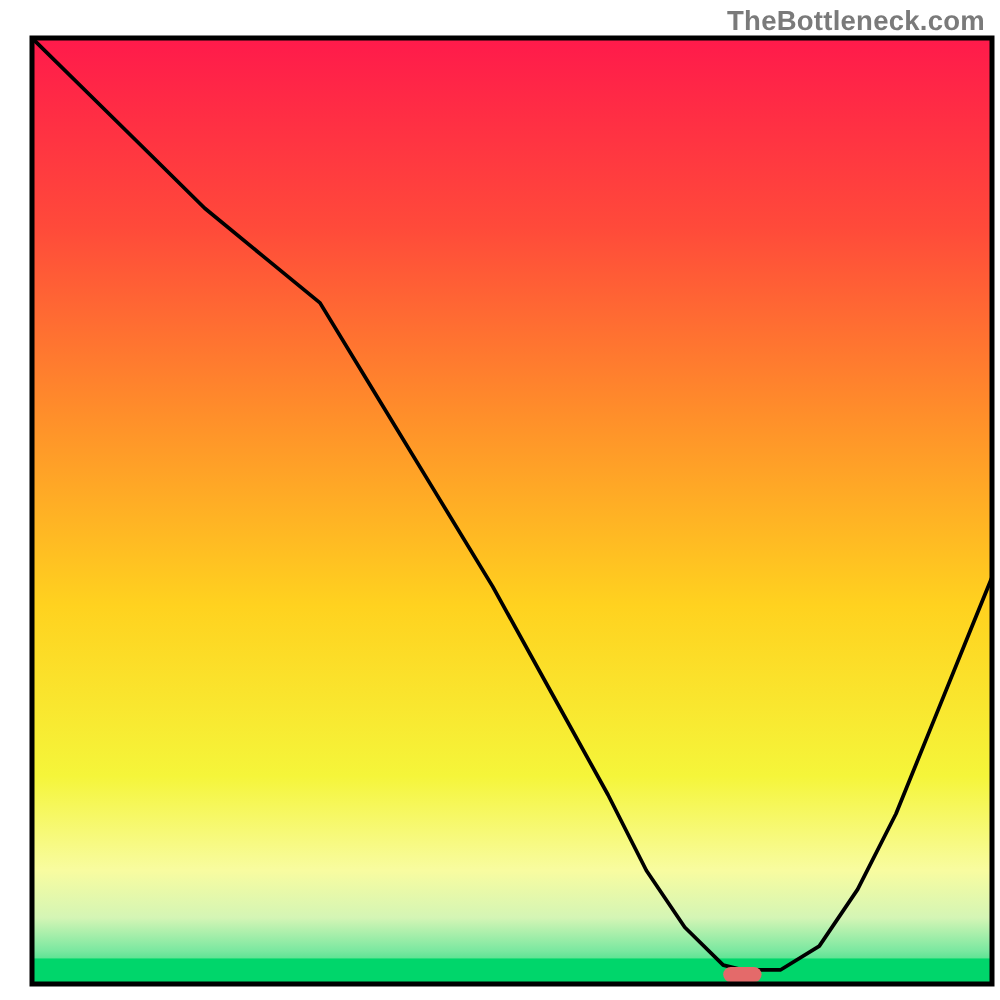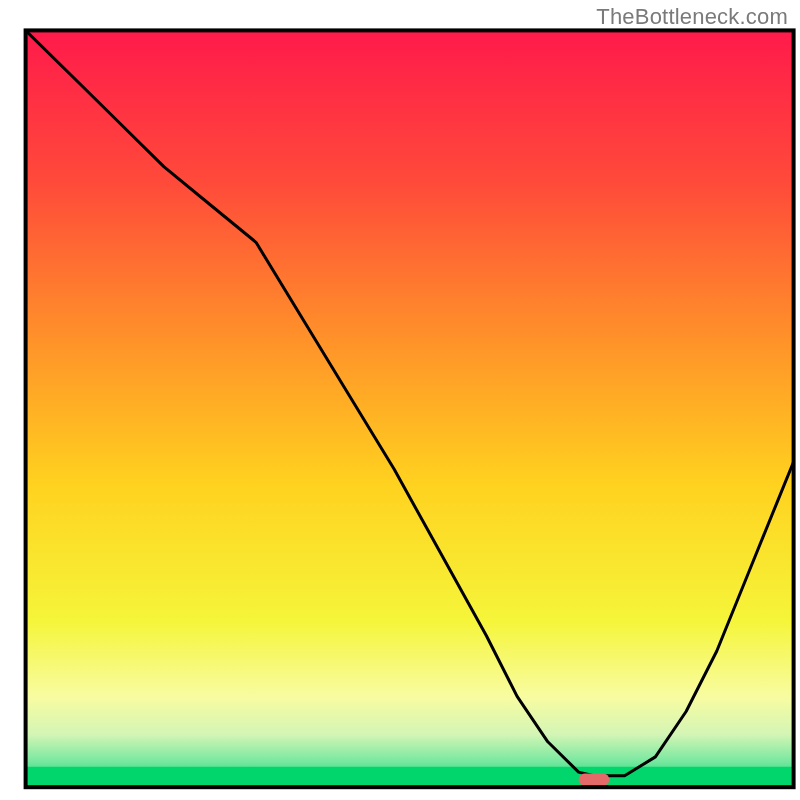--- a/index.html
+++ b/index.html
@@ -13,21 +13,21 @@
   .container {
     position: relative;
     width: 800px;
     height: 800px;
   }
   .watermark {
     position: absolute;
     top: 4px;
     right: 12px;
     font-size: 22px;
-    font-weight: 400;
+    font-weight: 700;
     color: #7a7a7a;
     letter-spacing: 0.2px;
   }
   svg.chart {
     position: absolute;
     left: 0;
     top: 0;
   }
 </style>
 </head>

